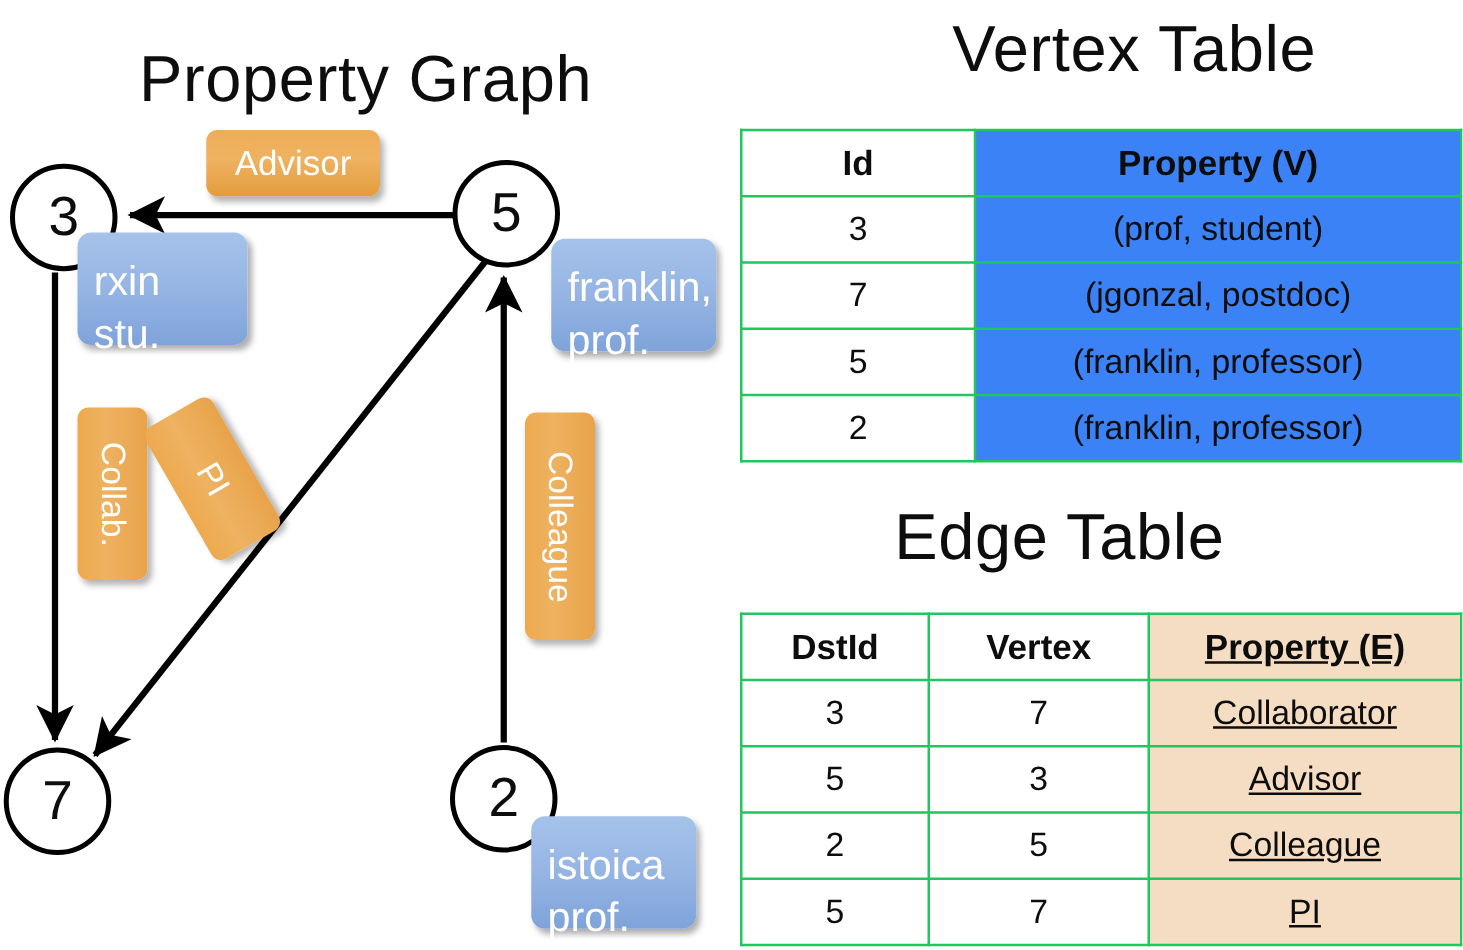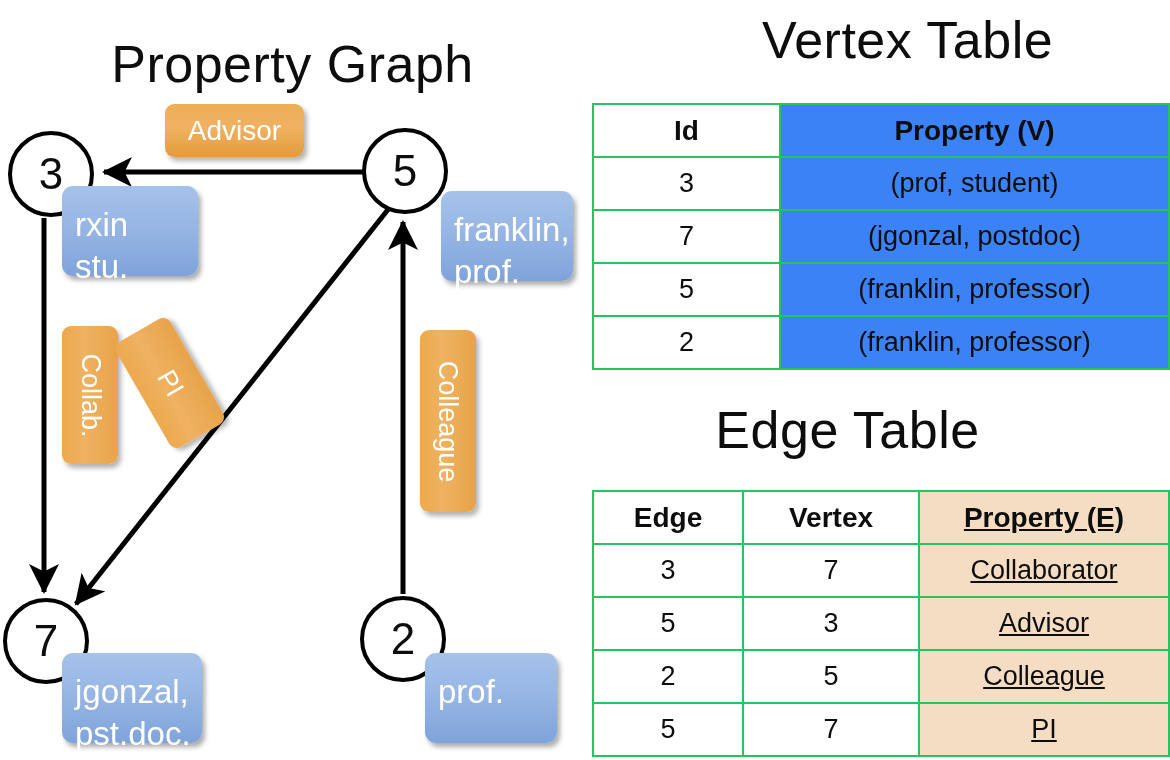--- a/index.html
+++ b/index.html
@@ -198,25 +198,22 @@
   </div>
 
   <div class="prop-box" id="box-rxin">
     <div>rxin</div>
     <div>stu.</div>
   </div>
   <div class="prop-box" id="box-franklin">
     <div>franklin,</div>
     <div>prof.</div>
   </div>
-  <div class="prop-box" id="box-jgonzal">
-    <div>jgonzal,</div>
-    <div>pst.doc.</div>
-  </div>
   <div class="prop-box" id="box-istoica">
+    <div>istoica</div>
     <div>prof.</div>
   </div>
 
   <div class="edge-label" id="label-advisor">
     <span class="rot-none">Advisor</span>
   </div>
   <div class="edge-label" id="label-collab">
     <span class="rot">Collab.</span>
   </div>
   <div class="edge-label" id="label-pi">
@@ -259,21 +256,21 @@
 </table>
 
 <table class="data-table" id="edge-table">
   <colgroup>
       <col style="width:150px">
       <col style="width:176px">
       <col style="width:250px">
     </colgroup>
   <thead>
     <tr>
-      <th class="cell-id">Edge</th>
+      <th class="cell-id">DstId</th>
       <th class="cell-id">Vertex</th>
       <th class="cell-prop-e">Property (E)</th>
     </tr>
   </thead>
   <tbody>
     <tr>
       <td class="cell-id">3</td>
       <td class="cell-id">7</td>
       <td class="cell-prop-e">Collaborator</td>
     </tr>

